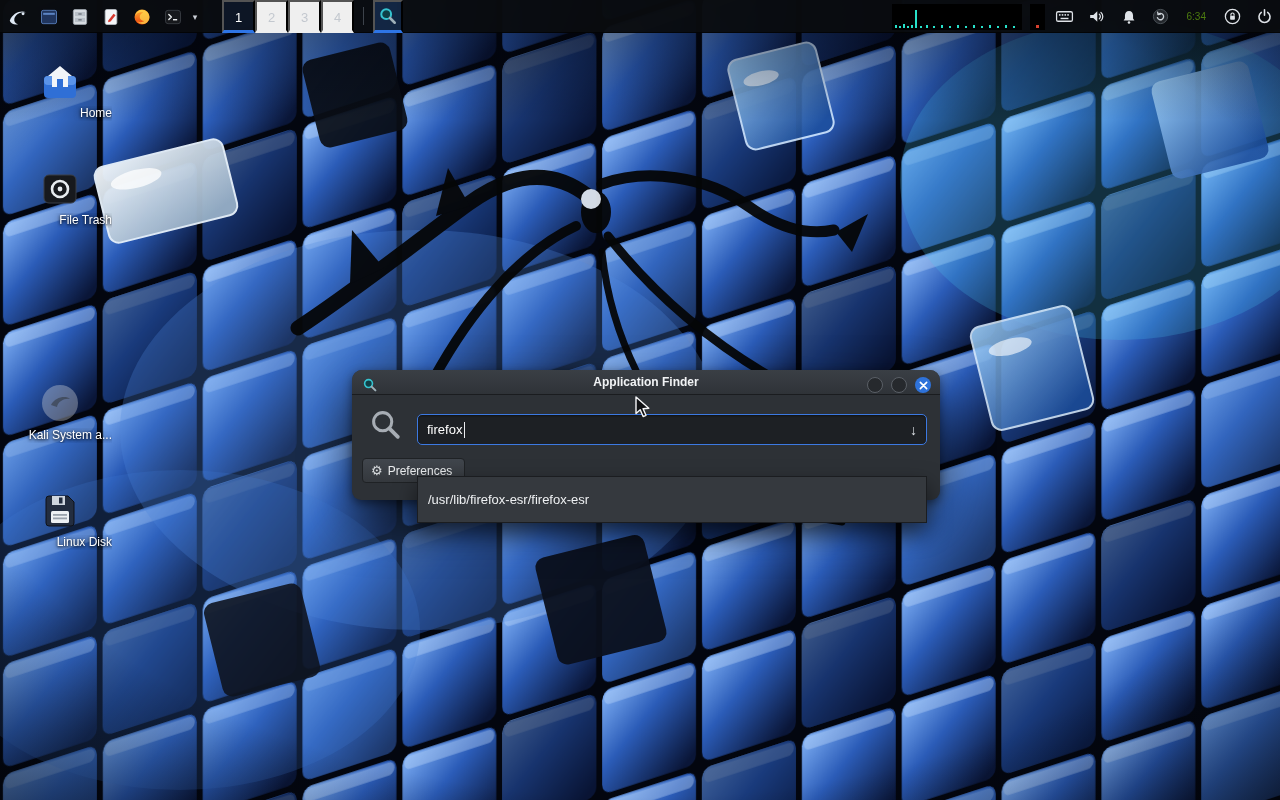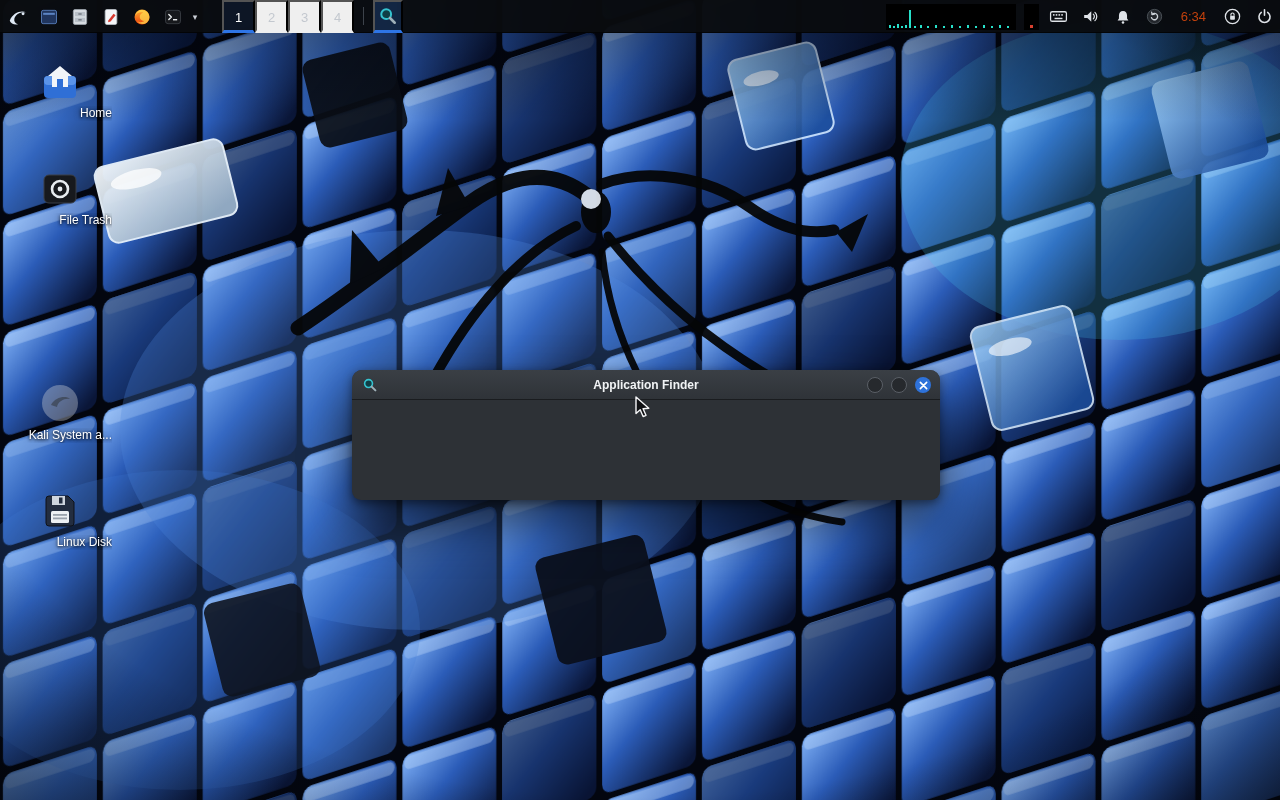--- a/index.html
+++ b/index.html
@@ -29,39 +29,39 @@
   }
   .ws.active { color:#ffffff; border-bottom-color:#2e75e6; background:rgba(46,117,230,0.10); }
   .psep { width:1px; height:18px; background:#3d434b; margin:auto 9px; }
   .taskbtn {
     width:30px; height:33px; display:flex; align-items:center; justify-content:center;
     background:rgba(47,114,220,0.25); border-bottom:3px solid #2e75e6; padding-top:3px;
   }
   .panel-right { position:absolute; right:4px; top:0; height:33px; display:flex; align-items:center; gap:8px; }
   .graph { display:block; background:#000; }
   .tray-btn { width:24px; height:33px; display:flex; align-items:center; justify-content:center; }
-  .clock { color:#c2410c; font-size:13px; margin:0 6px; }
+  .clock { color:#4d7c0f; font-size:10px; margin:0 6px; }
 
   
   .dcell { position:absolute; left:8px; width:104px; text-align:right; z-index:2; }
   .dicon { height:44px; display:flex; align-items:flex-end; justify-content:center; }
   .dlabel {
     margin-top:4px; font-size:12px; color:#ffffff; line-height:15px;
     text-shadow:0 1px 3px rgba(0,0,0,0.95), 0 0 6px rgba(0,0,0,0.6);
     white-space:nowrap; overflow:hidden; text-overflow:ellipsis;
   }
 
   
   .finder {
     position:absolute; left:352px; top:370px; width:588px; height:130px;
     background:#2d3136; border-radius:10px 10px 9px 9px; z-index:10;
     box-shadow:0 22px 48px rgba(0,0,0,0.60), 0 3px 10px rgba(0,0,0,0.45);
   }
   .titlebar {
-    position:relative; height:30px; border-radius:10px 10px 0 0;
+    position:relative; height:25px; border-radius:10px 10px 0 0;
     background:linear-gradient(#3a3f45,#2f3338);
     border-bottom:1px solid #1a1c1f;
     display:flex; align-items:center;
   }
   .tb-icon { position:absolute; left:10px; top:7px; }
   .tb-title { flex:1; text-align:center; font-size:12px; font-weight:700; color:#f1f3f5; }
   .tb-buttons { position:absolute; right:9px; top:7px; display:flex; gap:8px; }
   .wbtn { width:16px; height:16px; border-radius:50%; border:0; padding:0; }
   .wbtn.dim { background:#26292d; border:1px solid #5a5f66; }
   .wbtn.close { background:#2e72da; display:flex; align-items:center; justify-content:center; }
@@ -443,20 +443,43 @@
         <button class="wbtn close">
           <span>
             <svg width="9" height="9" viewBox="0 0 10 10">
               <path d="M1.5 1.5 L8.5 8.5 M8.5 1.5 L1.5 8.5" stroke="#ffffff" stroke-width="1.8" stroke-linecap="round"></path>
             </svg>
           </span>
         </button>
       </span>
     </div>
 
+    <div class="finder-body">
+      <span class="big-search">
+        <svg width="34" height="34" viewBox="0 0 36 36">
+          <circle cx="14.5" cy="14.5" r="9.6" fill="none" stroke="#a7adb4" stroke-width="3.2"></circle>
+          <line x1="21.8" y1="21.8" x2="30.5" y2="30.5" stroke="#a7adb4" stroke-width="4" stroke-linecap="round"></line>
+        </svg>
+      </span>
+
+      <div class="search-field">
+        <span class="input-text">firefox</span>
+          <span class="caret"></span>
+        <span class="dd-arrow">↓</span>
+      </div>
+
+      <button class="prefs-btn">
+        <span class="gear">⚙</span>
+        <span>Preferences</span>
+      </button>
+
+      <div class="completion">
+        <div class="completion-row">/usr/lib/firefox-esr/firefox-esr</div>
+      </div>
+    </div>
   </div>
 
   <span class="cursor">
     <svg width="20" height="23" viewBox="0 0 20 23">
       <path d="M2 1 L2 17.5 L6.2 13.8 L9.1 20.6 L12 19.3 L9.1 12.7 L14.8 12.3 Z" fill="#101114" stroke="#f5f6f8" stroke-width="1.4" stroke-linejoin="round"></path>
     </svg>
   </span>
 
 </div>
 

